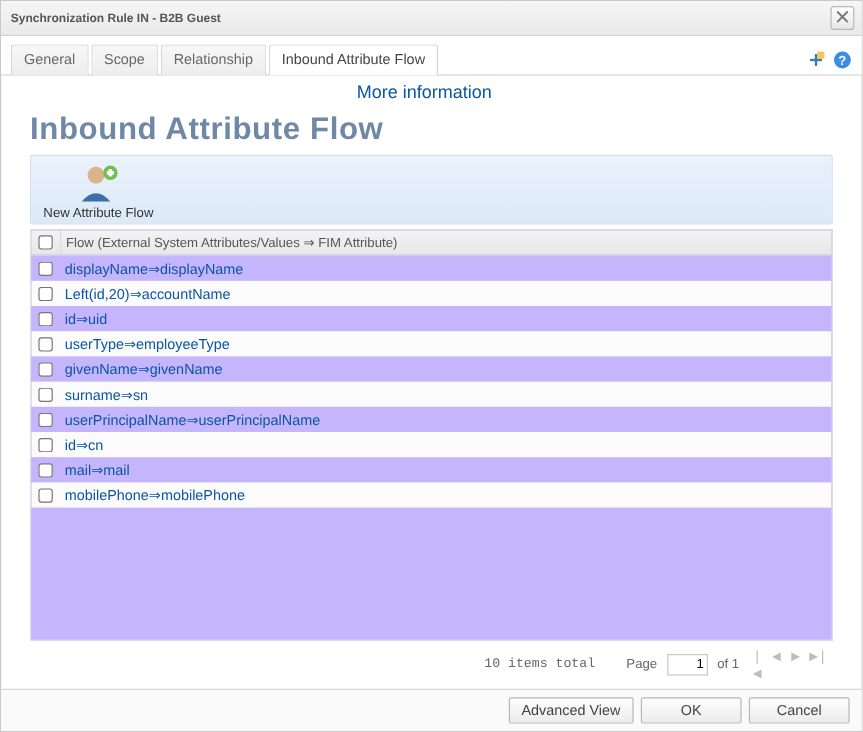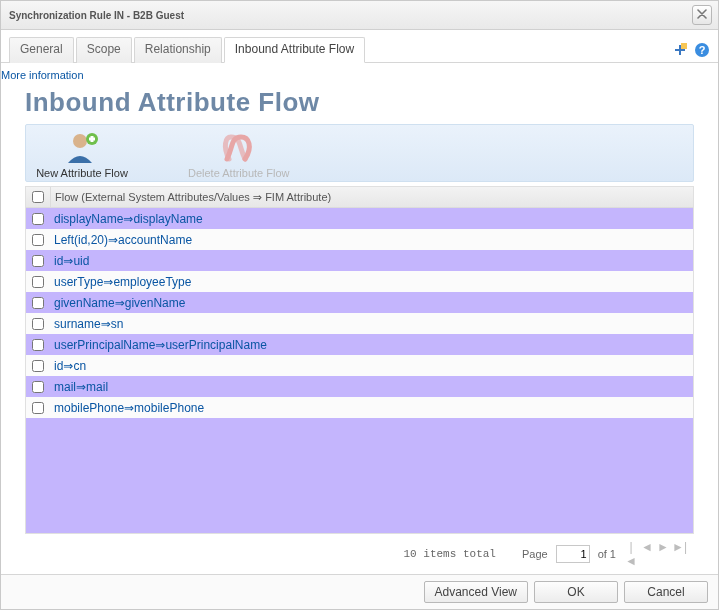--- a/index.html
+++ b/index.html
@@ -89,23 +89,23 @@
   .icon-btn {
     width: 16px;
     height: 16px;
     display: inline-flex;
     align-items: center;
     justify-content: center;
     cursor: pointer;
   }
 
   .more-info {
-    text-align: left;
+    text-align: center;
     color: #0a56a3;
-    font-size: 11px;
+    font-size: 15px;
     padding: 6px 12px 0 0;
     cursor: pointer;
   }
 
   
   .content {
     flex: 1 1 auto;
     padding: 0 18px 0 18px;
     overflow: hidden;
     display: flex;
@@ -280,29 +280,20 @@
           <svg width="40" height="36">
             <circle cx="18" cy="12" r="7" fill="#d9b38c"></circle>
             <path d="M6 34 Q18 20 30 34 Z" fill="#3a6fa8"></path>
             <circle cx="30" cy="10" r="6" fill="#6fbf4b"></circle>
             <rect x="27" y="8.5" width="6" height="3" fill="#fff"></rect>
             <rect x="28.5" y="7" width="3" height="6" fill="#fff"></rect>
           </svg>
         </div>
         <span class="lbl">New Attribute Flow</span>
       </div>
-      <div class="action disabled">
-        <div class="ico">
-          <svg width="40" height="36">
-            <path d="M8 30 C 14 18, 12 8, 22 8 C 30 8, 34 18, 26 30" stroke="#e7a6a6" stroke-width="5" fill="none" stroke-linecap="round"></path>
-            <path d="M26 30 C 20 18, 22 8, 12 8 C 6 8, 4 18, 10 30" stroke="#e7a6a6" stroke-width="5" fill="none" stroke-linecap="round" opacity=".7"></path>
-          </svg>
-        </div>
-        <span class="lbl">Delete Attribute Flow</span>
-      </div>
     </div>
 
     <div class="grid">
       <div class="grid-head">
         <div class="hcell-check">
           <input type="checkbox" style="">
         </div>
         <div class="hcell-flow">Flow (External System Attributes/Values ⇒ FIM Attribute)</div>
       </div>
       <div class="grid-body" id="grid-body">

